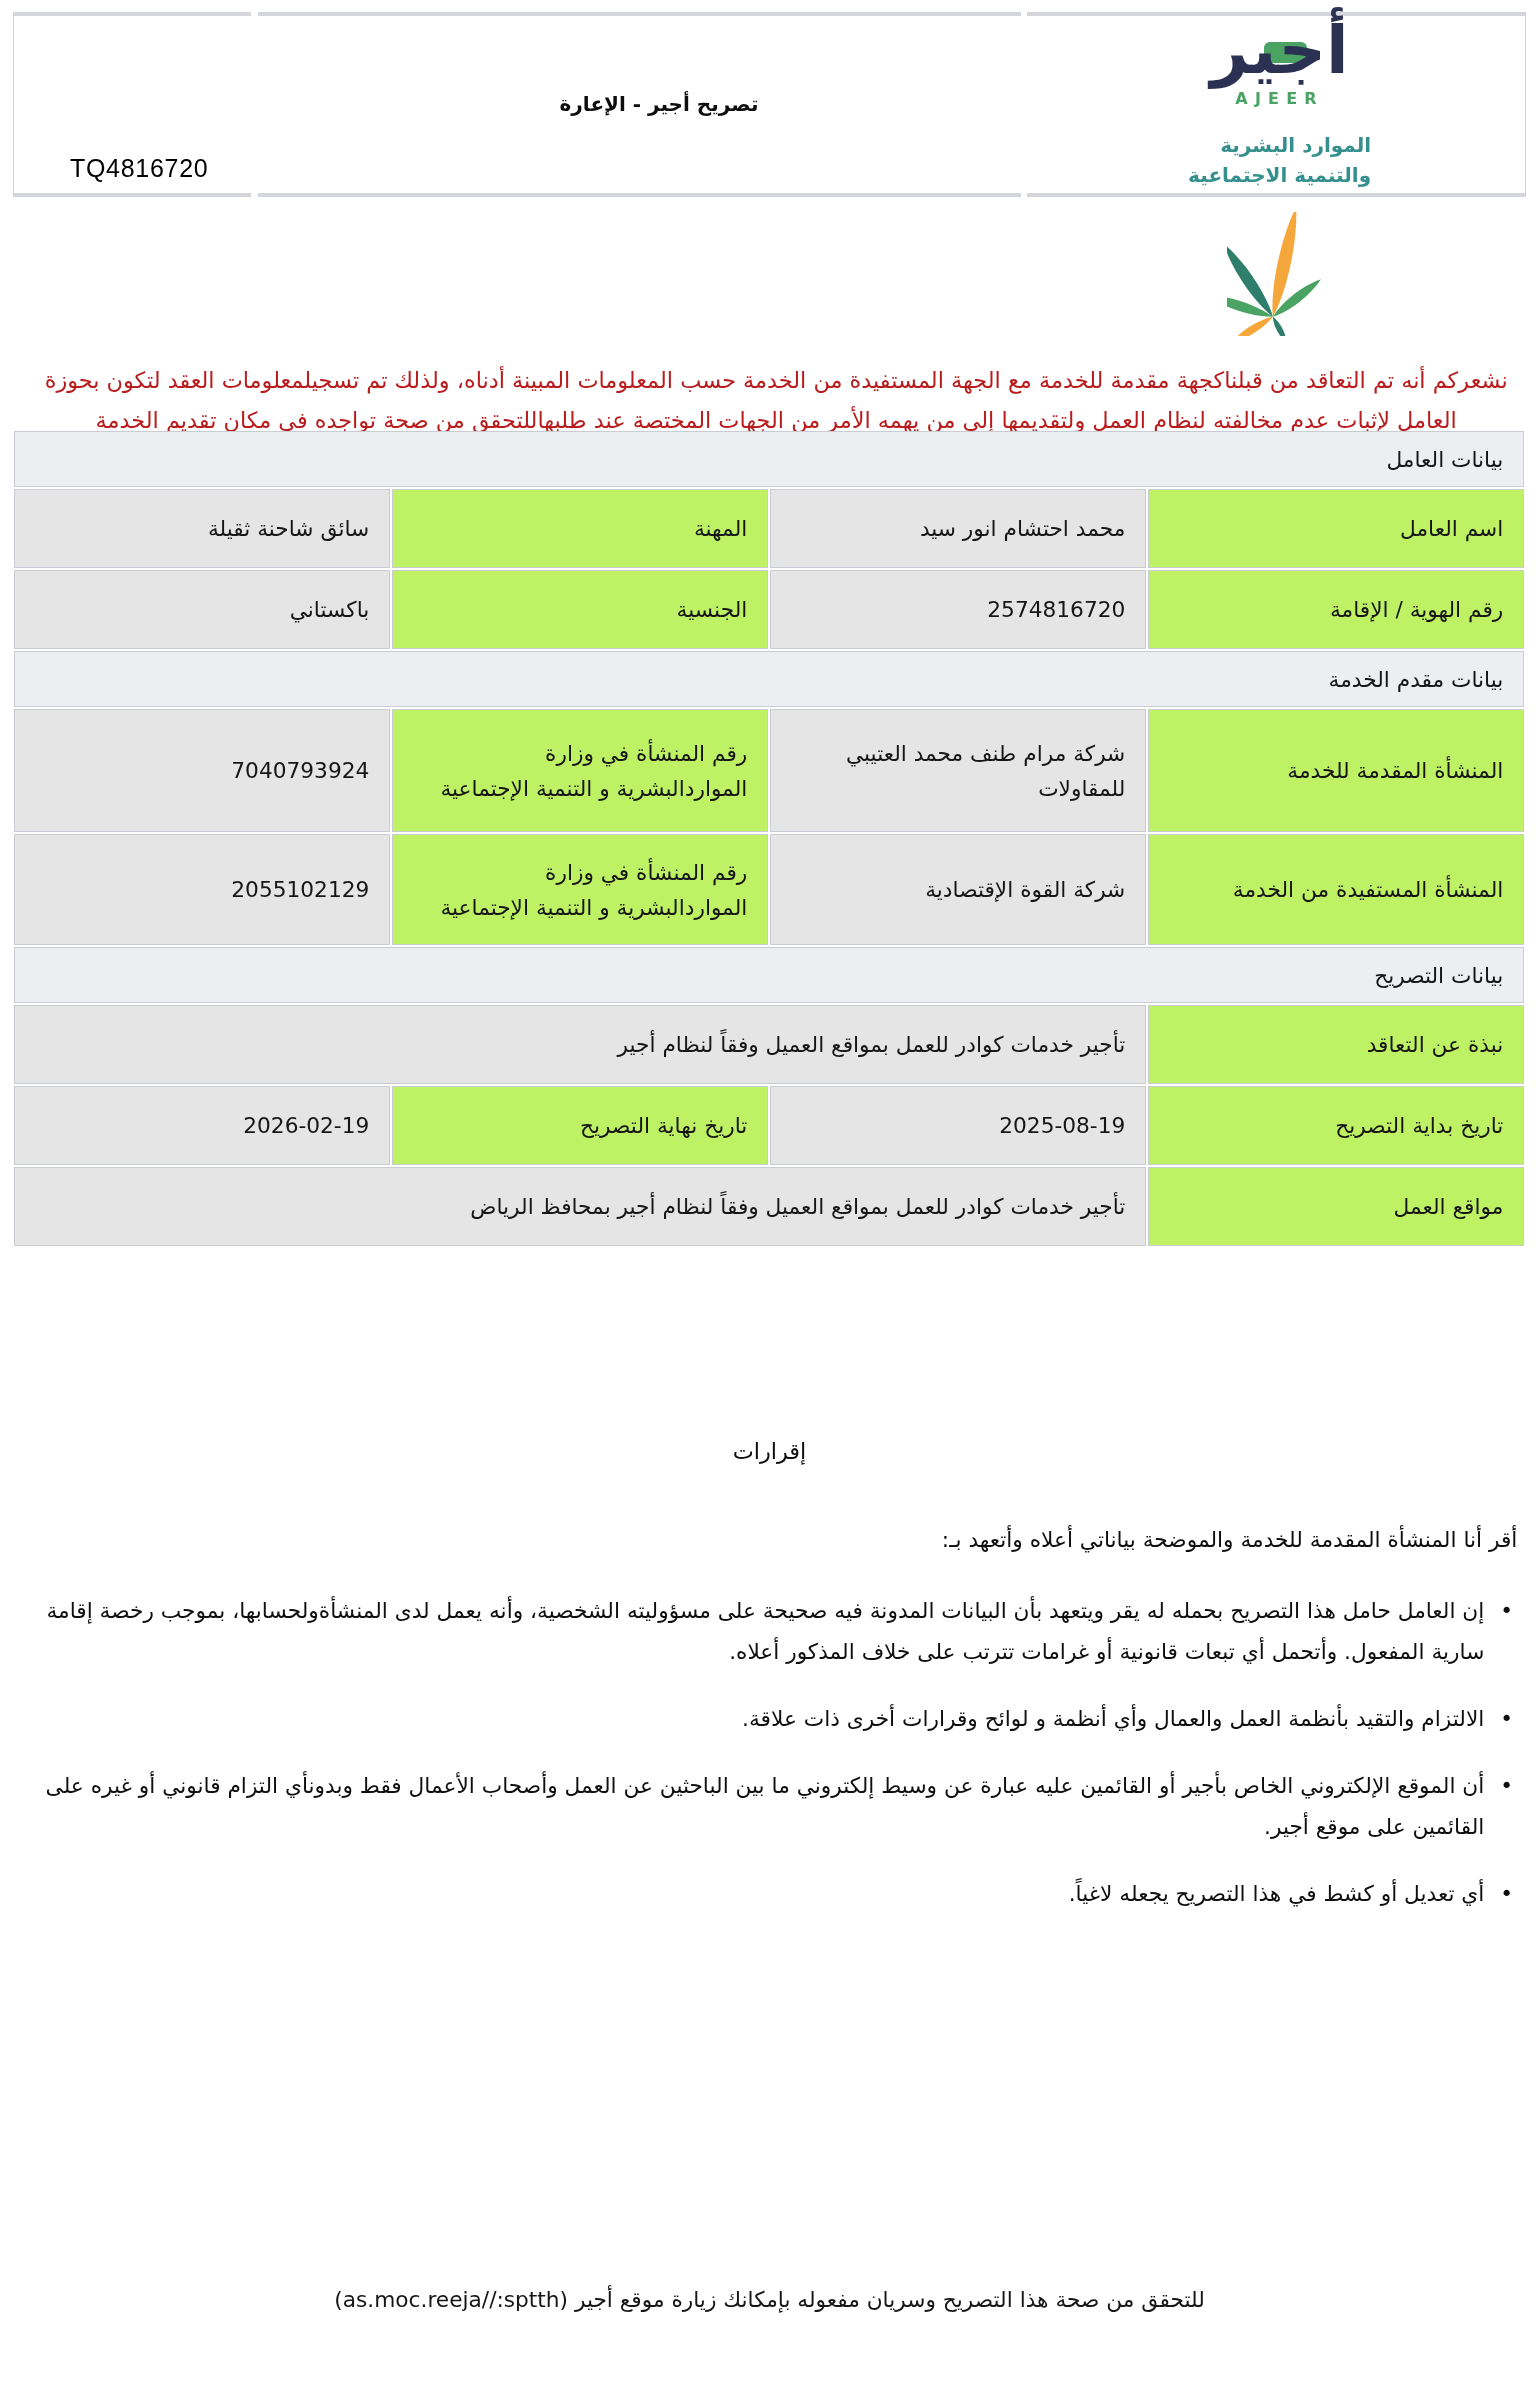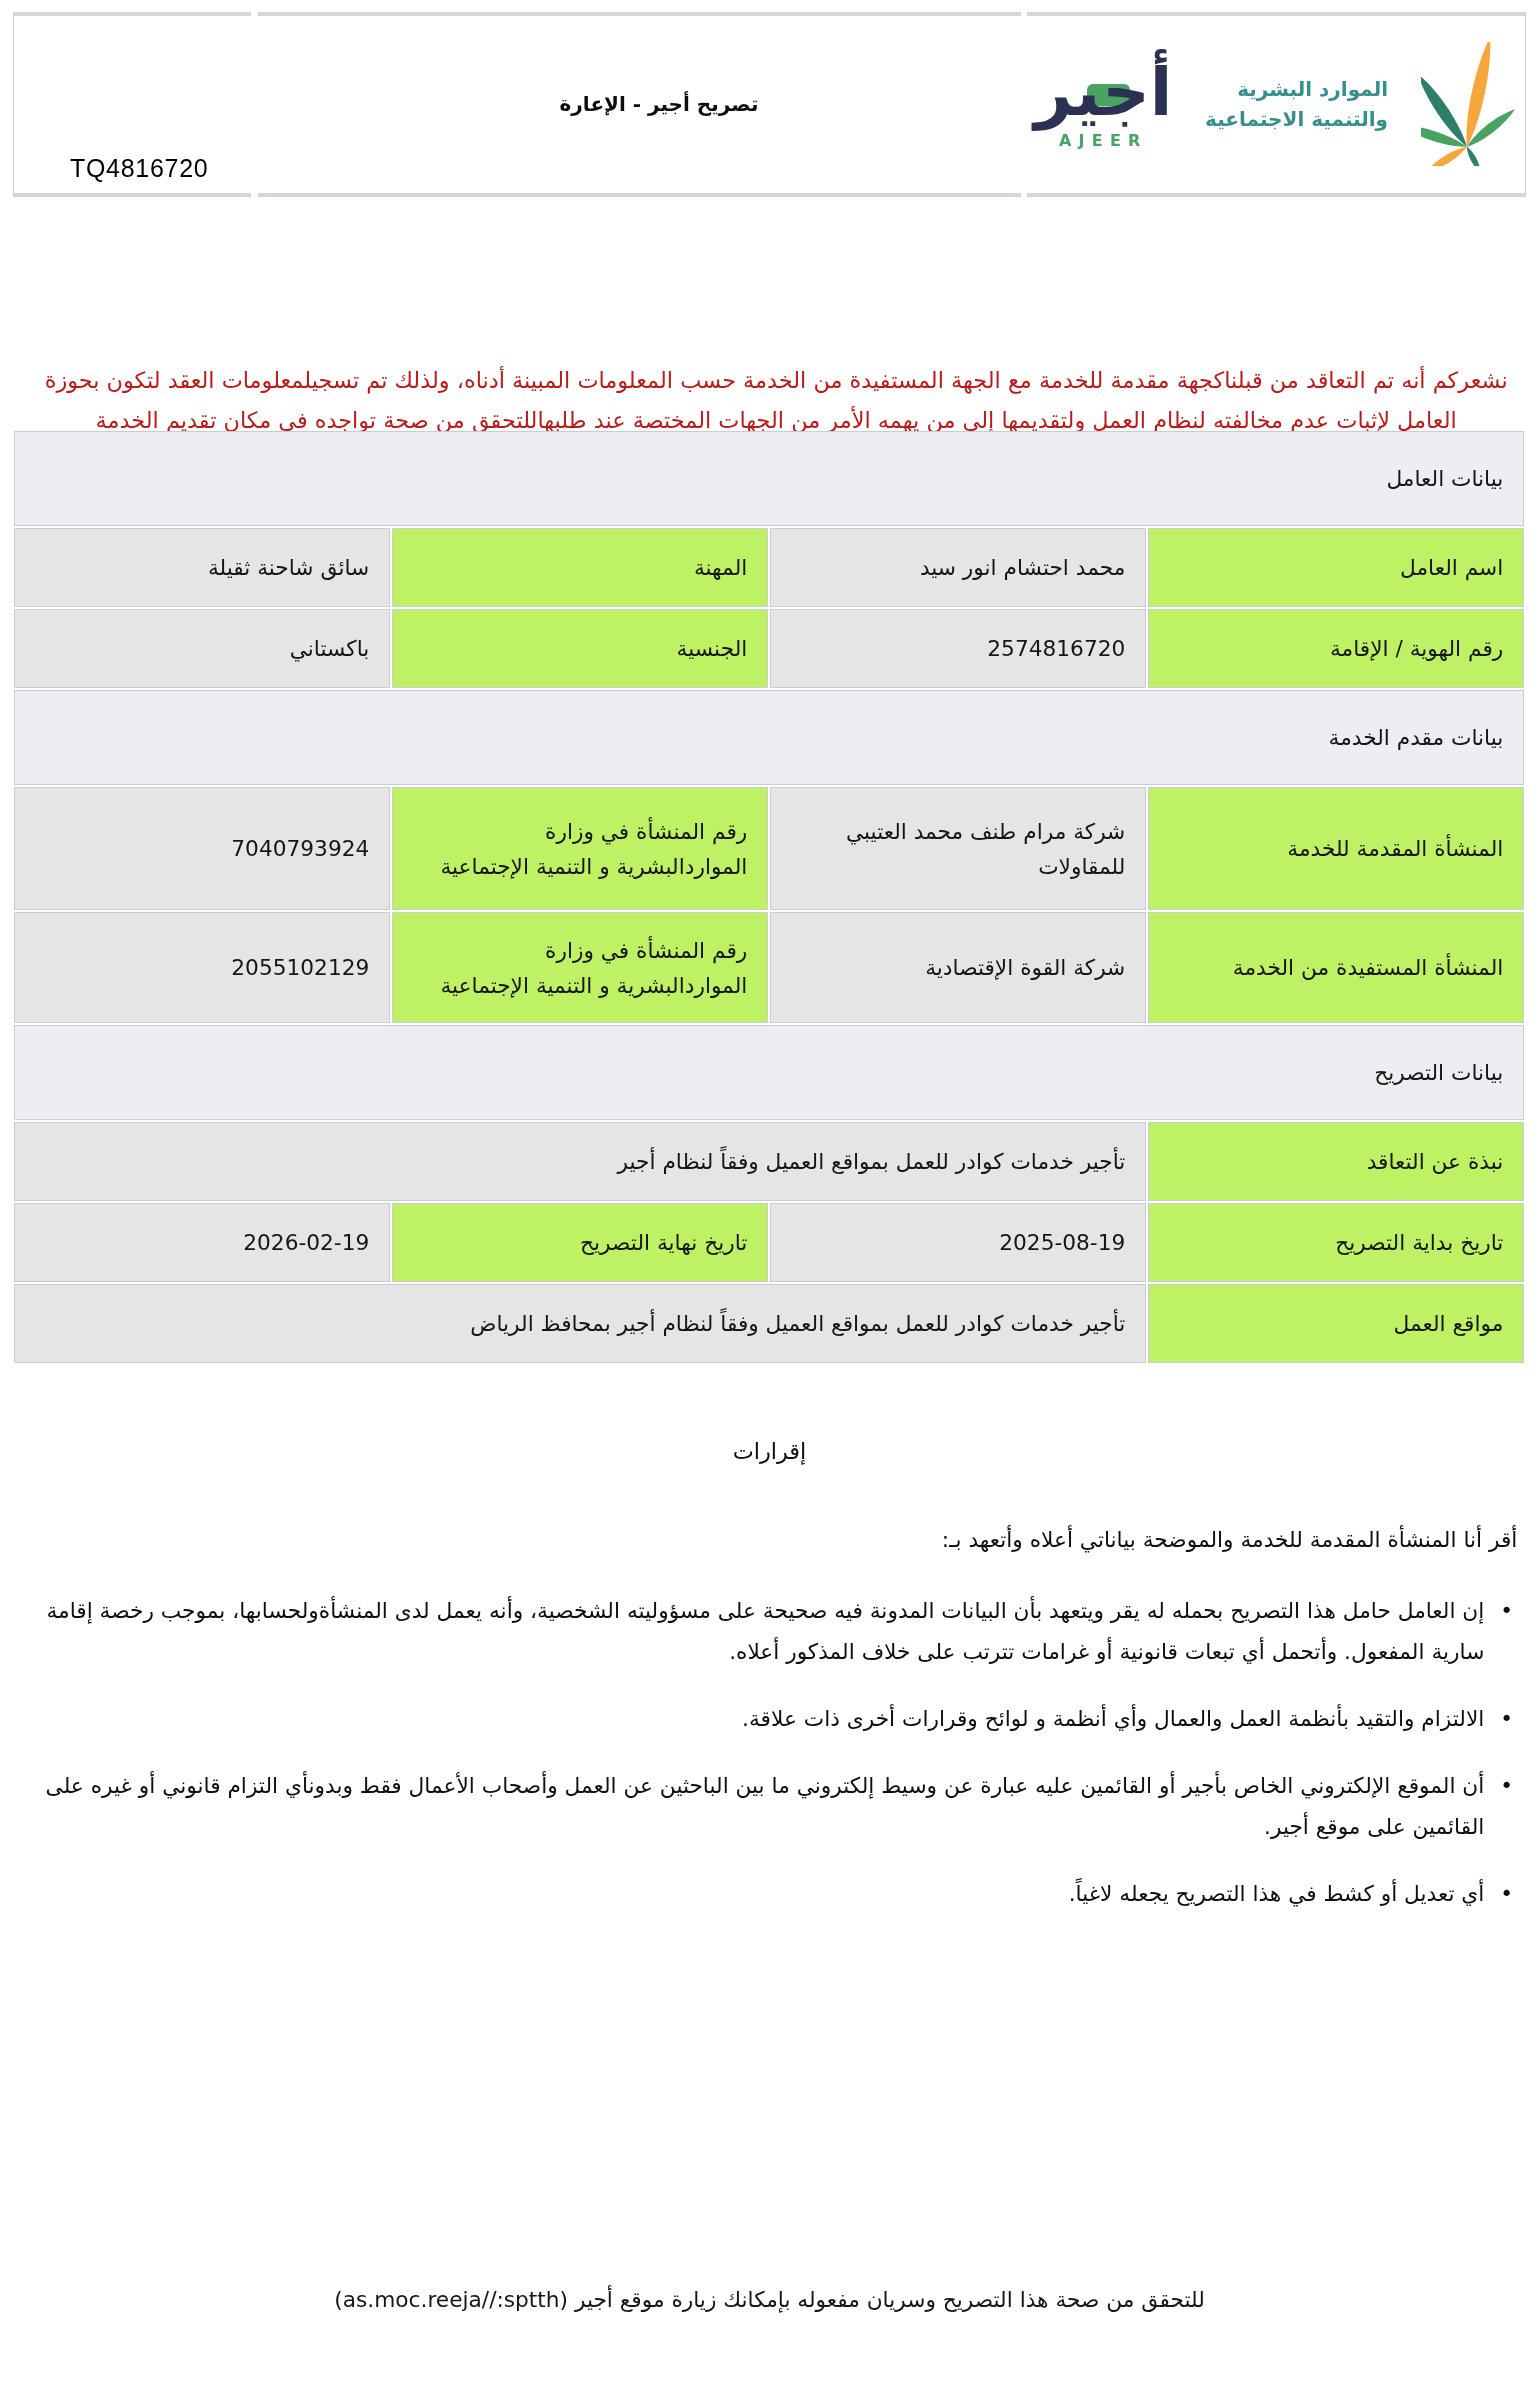--- a/index.html
+++ b/index.html
@@ -16,21 +16,21 @@
   }
   .hcell{border-top:4.3px solid #d4d6dc;border-bottom:4.3px solid #d4d6dc;box-sizing:border-box;}
   .hcell-left{width:237px;display:flex;align-items:flex-end;}
   .permit-no{
     font-family:Liberation Sans, sans-serif;
     font-size:25px;letter-spacing:0.7px;direction:ltr;
     padding:0 0 10px 56px;color:#000000;
   }
   .hcell-mid{flex:1;display:flex;align-items:center;justify-content:center;}
   .doc-title{font-size:20px;font-weight:700;direction:rtl;color:#0d0d0d;margin-left:40px;}
-  .hcell-right{width:498px;display:flex;align-items:center;justify-content:space-between;gap:11px;padding-left:7.2px;}
+  .hcell-right{width:498px;display:flex;align-items:center;justify-content:flex-start;gap:22px;padding-left:7.2px;flex-direction:column;}
   
   .ajeer-logo{position:relative;text-align:center;direction:rtl;min-width:130px;}
   .ajeer-green-block{
     position:absolute;top:26px;right:42px;width:43px;height:21.7px;border-radius:5.8px;
     z-index:0;
   }
   .ajeer-arabic{position:relative;z-index:1;font-size:66px;line-height:69px;font-weight:800;}
   .ajeer-latin{font-size:16px;font-weight:700;letter-spacing:7.2px;margin-top:4.3px;direction:ltr;}
   
   .ministry-name{direction:rtl;text-align:right;font-size:20px;line-height:30px;font-weight:700;}
@@ -44,21 +44,21 @@
   table.main{
     position:absolute;top:429px;left:12.3px;right:12.3px;width:1514px;
     border-collapse:separate;border-spacing:2.2px;table-layout:fixed;
   }
   table.main td{
     border:1.4px solid #c9cdd3;vertical-align:middle;
     padding:4.3px 20px;box-sizing:border-box;font-size:21.7px;line-height:35px;
     text-align:right;overflow:hidden;
   }
   td.sec{
-    background:#eceef1;text-align:center;font-size:22.4px;height:95px;
+    background:#eceef1;text-align:center;font-size:22.4px;height:56px;
   }
   td.lbl{background:#bef264;font-size:21px;}
   td.val{background:#e5e5e5;}
   .ltr{direction:ltr;unicode-bidi:isolate;}
   tr.r-std>td{height:79px;}
   tr.r-tall>td{height:123px;}
   tr.r-mid>td{height:111px;}
   
   .iqrarat-title{
     position:absolute;top:1438px;left:0;right:0;

